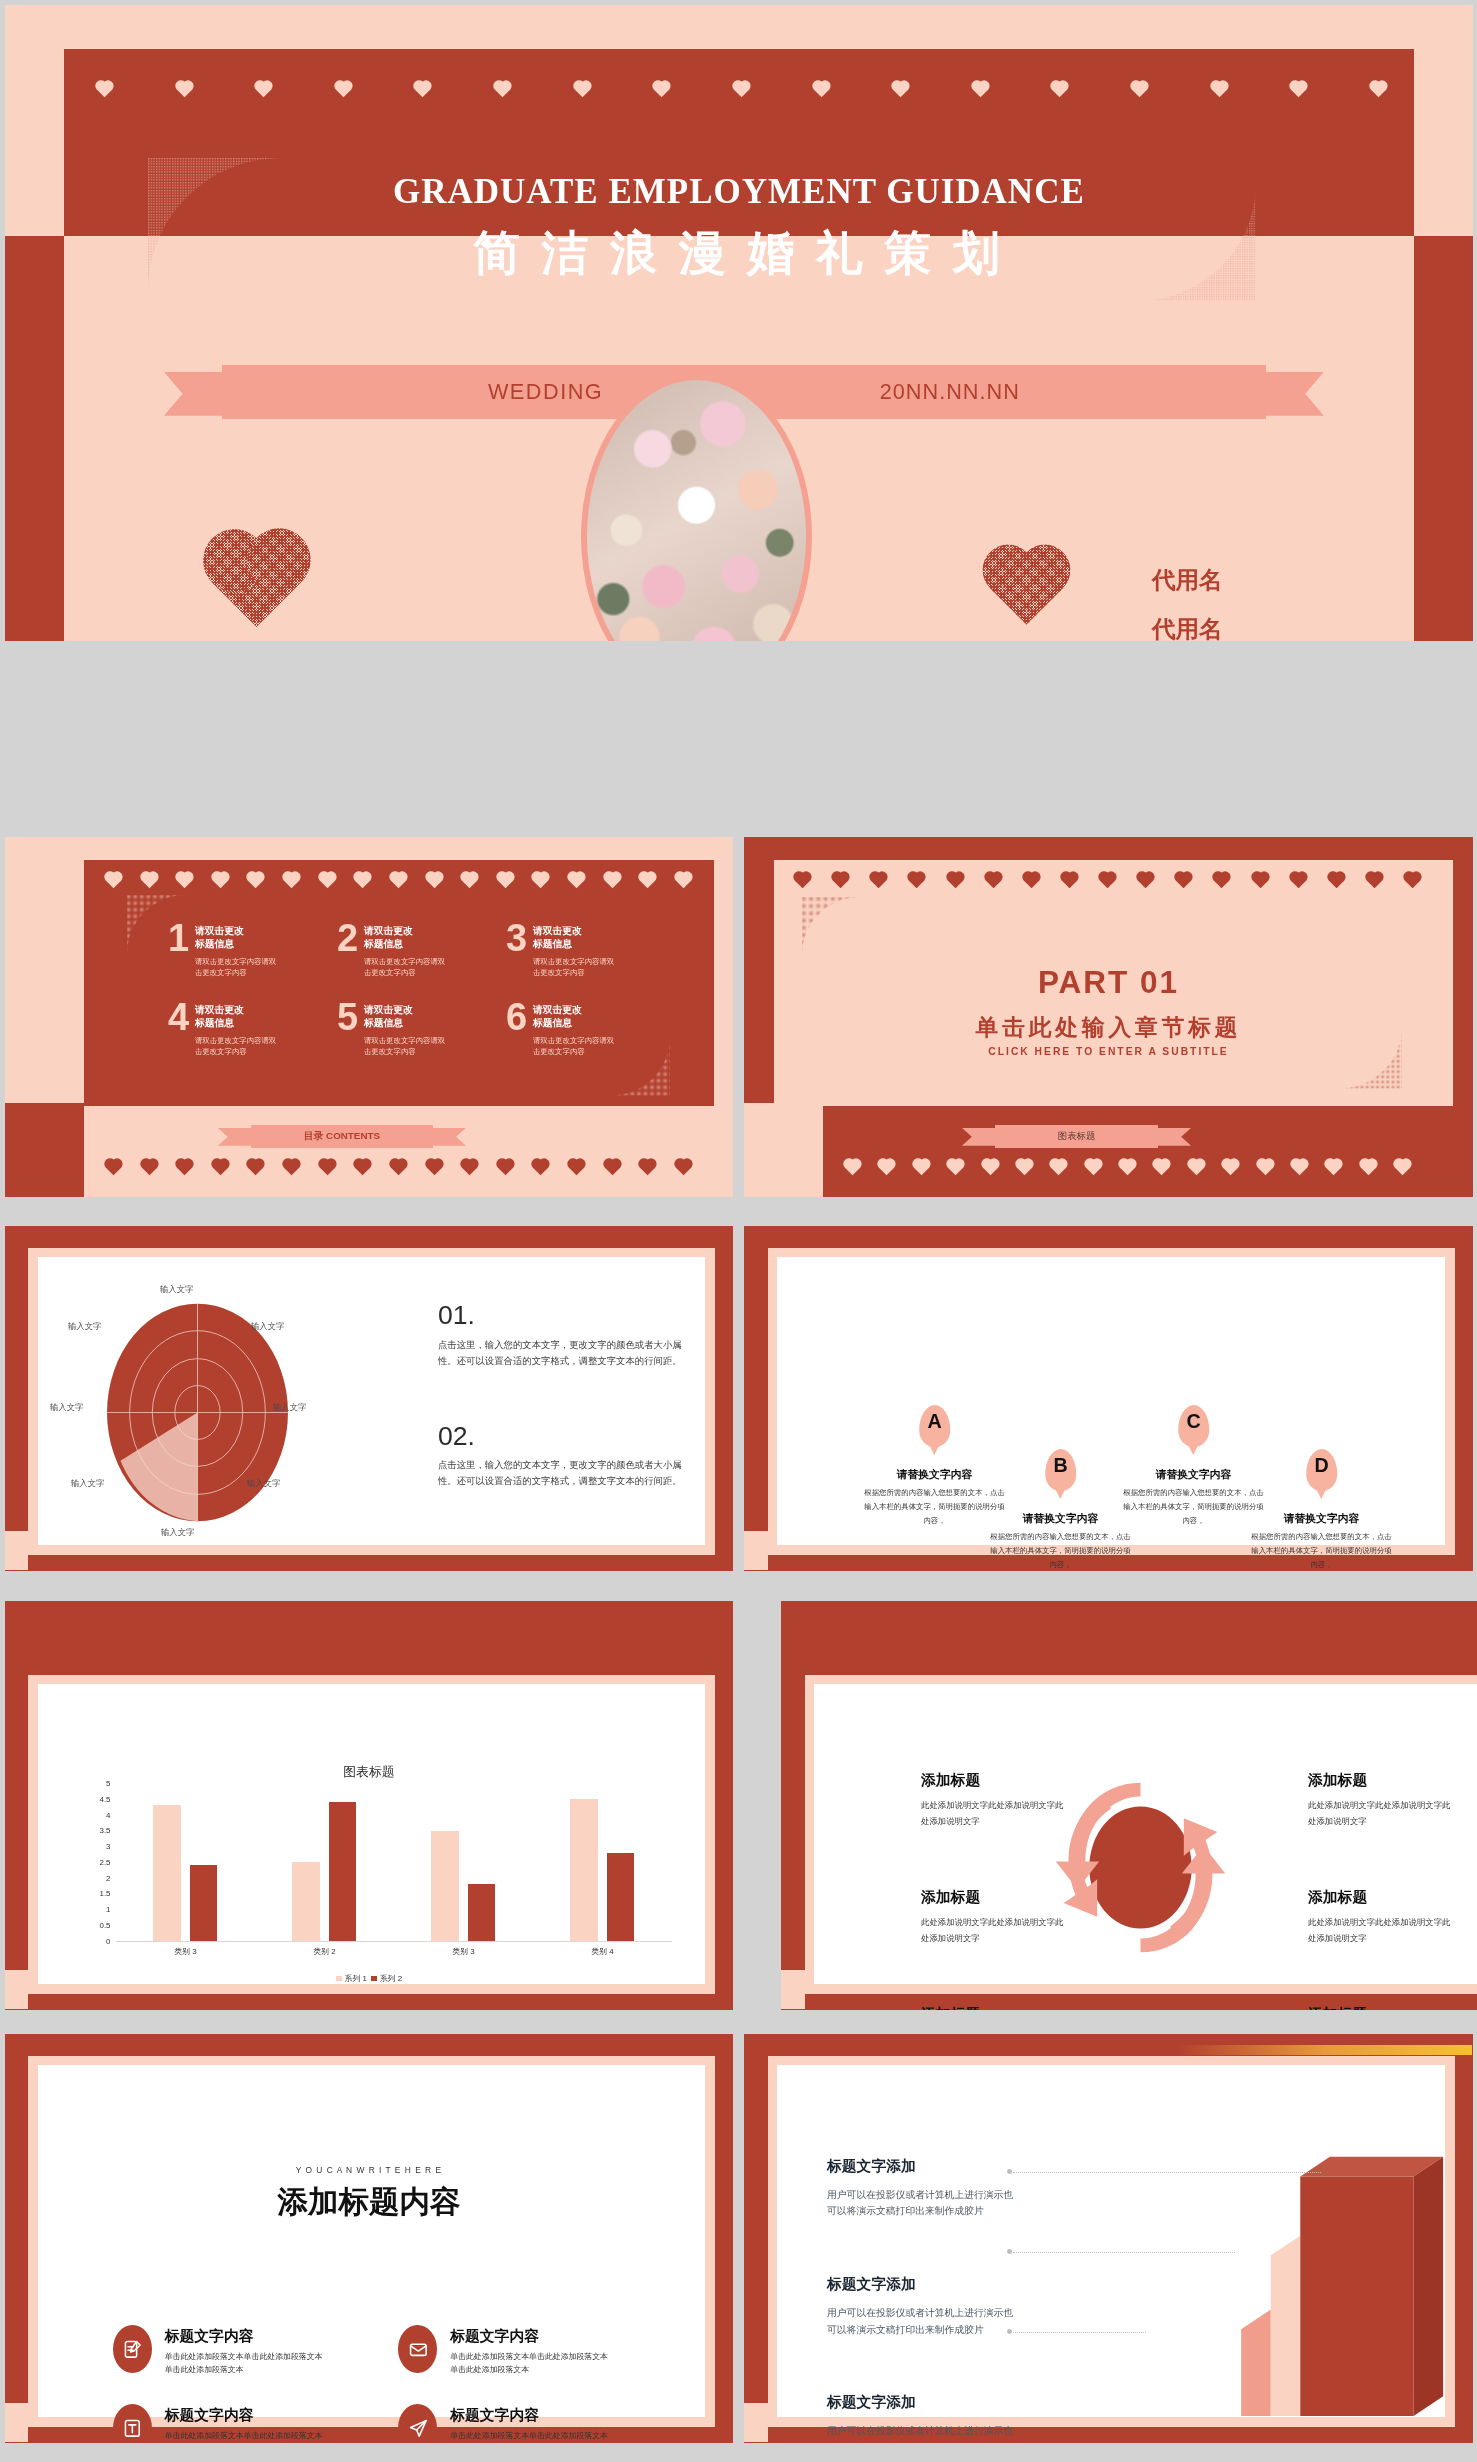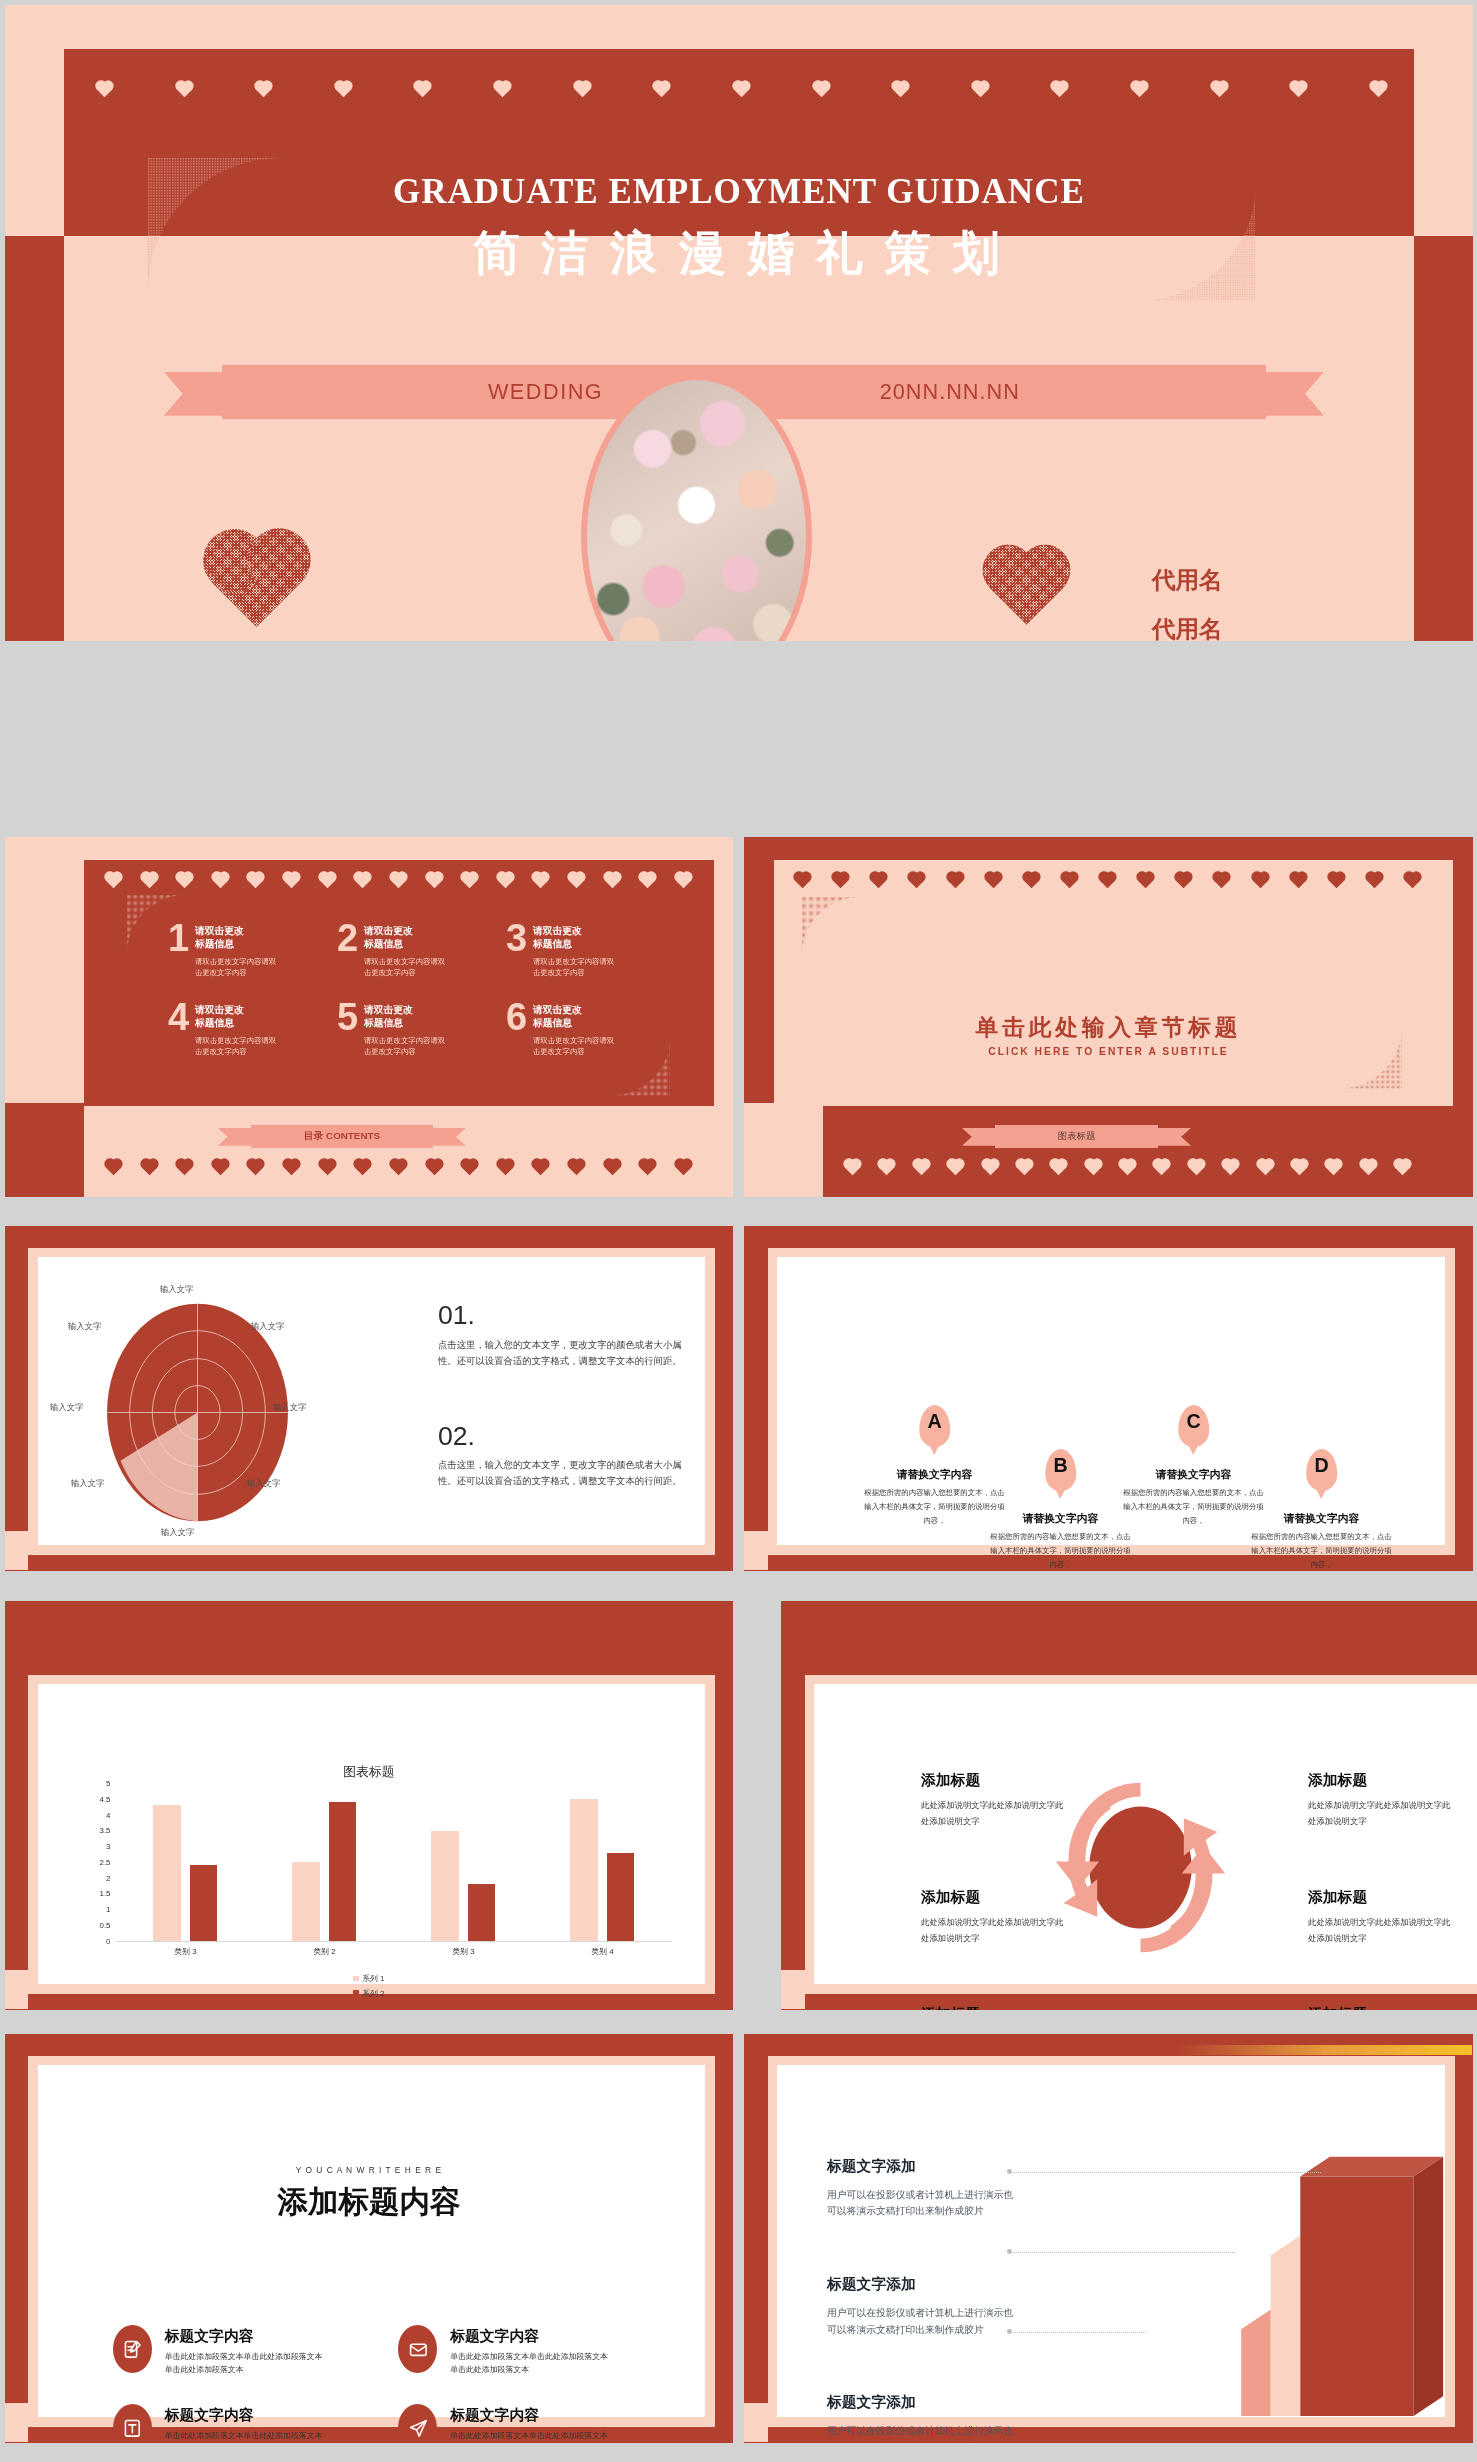--- a/index.html
+++ b/index.html
@@ -311,20 +311,22 @@
     </svg>
   <svg class="hatchBR" style="left:596px;top:165px;width:62px;height:111px;" viewBox="0 0 100 100">
     <defs>
         <pattern id="hp6" width="2" height="2" patternUnits="userSpaceOnUse">
           <rect width="1" height="1" fill="#c4705f"></rect>
         </pattern>
       </defs>
     <path d="M100,100 H0 A100,100 0 0 0 100,0 Z" fill="url(#hp6)"></path>
     </svg>
 
+  <div style="position:absolute;left:0;right:0;top:127px;text-align:center;color:#b2402f;
+              font-size:31.5px;font-weight:bold;letter-spacing:2px;">PART  01</div>
   <div style="position:absolute;left:0;right:0;top:175px;text-align:center;color:#b2402f;
               font-size:22.7px;font-weight:bold;letter-spacing:3.9px;">单击此处输入章节标题</div>
   <div style="position:absolute;left:0;right:0;top:209px;text-align:center;color:#b2402f;
               font-size:10.3px;font-weight:bold;letter-spacing:2px;">CLICK HERE TO ENTER A SUBTITLE</div>
 
   <div class="ribbon" style="left:251px;top:288px;width:163px;height:22.7px;">
     <div class="tailL" style="top:3px;width:34px;height:17.7px;left:-33px;clip-path:polygon(0 0,100% 0,100% 100%,0 100%,9.8px 50%);"></div>
     <div class="tailR" style="top:3px;width:34px;height:17.7px;right:-33px;clip-path:polygon(0 0,100% 0,calc(100% - 9.8px) 50%,100% 100%,0 100%);"></div>
     <span style="color:#5b3b33;font-size:9.4px;">图表标题</span>
   </div>
@@ -461,21 +463,21 @@
       <div style="position: absolute; right: 0px; top: 126px; font-size: 7.9px; color: rgb(51, 51, 51);">1</div>
       <div style="position: absolute; right: 0px; top: 142px; font-size: 7.9px; color: rgb(51, 51, 51);">0.5</div>
       <div style="position: absolute; right: 0px; top: 158px; font-size: 7.9px; color: rgb(51, 51, 51);">0</div>
     </div>
   <div id="bar-xticks" style="position:absolute;left:111px;top:345px;width:556px;display:flex;">
       <div style="flex: 1 1 0%; text-align: center; font-size: 7.9px; color: rgb(51, 51, 51);">类别 3</div>
       <div style="flex: 1 1 0%; text-align: center; font-size: 7.9px; color: rgb(51, 51, 51);">类别 2</div>
       <div style="flex: 1 1 0%; text-align: center; font-size: 7.9px; color: rgb(51, 51, 51);">类别 3</div>
       <div style="flex: 1 1 0%; text-align: center; font-size: 7.9px; color: rgb(51, 51, 51);">类别 4</div>
     </div>
-  <div id="bar-legend" style="position:absolute;left:0;right:0;top:372px;display:flex;justify-content:center;gap:3.9px;align-items:center;flex-direction:column;">
+  <div id="bar-legend" style="position:absolute;left:0;right:0;top:372px;display:flex;justify-content:center;gap:3.9px;align-items:center;">
       <div style="display: flex; align-items: center; gap: 3px;">
         <span style="width:5.9px;height:5.9px;background:#fbd3c3;display:inline-block;"></span>
         <span style="font-size:7.9px;color:#333;">系列 1</span>
       </div>
       <div style="display: flex; align-items: center; gap: 3px;">
         <span style="width:5.9px;height:5.9px;background:#b2402f;display:inline-block;"></span>
         <span style="font-size:7.9px;color:#333;">系列 2</span>
       </div>
     </div>
 </div>

